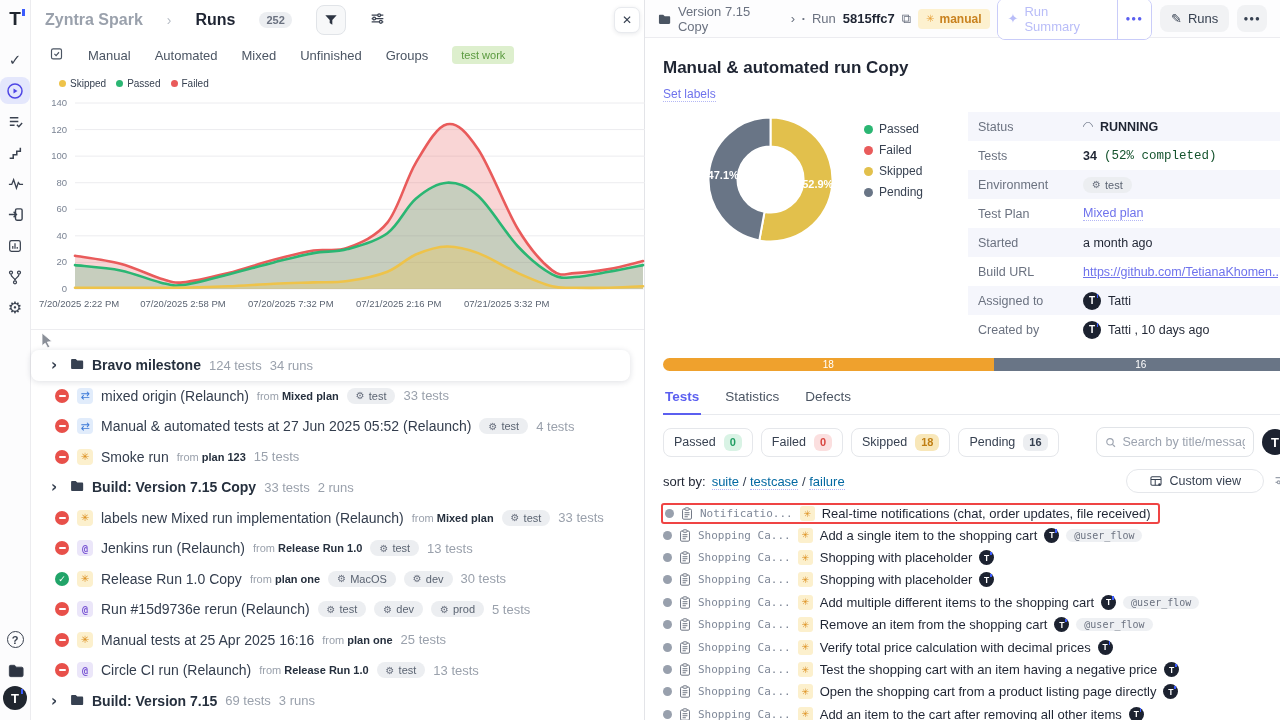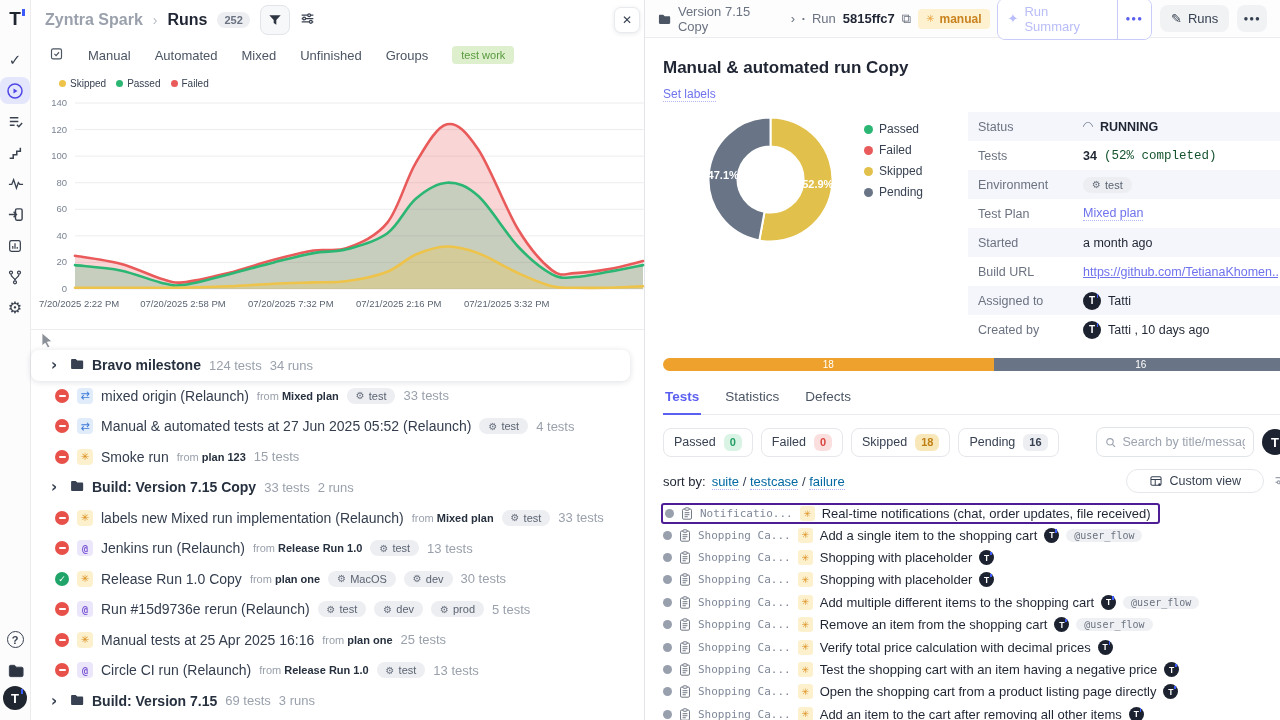--- a/index.html
+++ b/index.html
@@ -20,21 +20,21 @@
   .logo-tick { position:absolute; right:-4px; top:1px; width:3px; height:7px; background:#3b5bfd; }
   .sb-spacer { margin-top:auto; }
   .sb-help { width:17px; height:17px; border:1.4px solid #3a4250; border-radius:50%;
     font-size:11px; font-weight:bold; display:flex; align-items:center; justify-content:center; }
   .sb-avatar { width:24px; height:24px; border-radius:50%; background:#20262f; color:#fff;
     font-weight:900; font-size:13px; display:flex; align-items:center; justify-content:center; position:relative; }
   .sb-avatar i { position:absolute; right:4px; top:3px; width:2px; height:5px; background:#3b5bfd; }
 
   
   .left-panel { width:614px; position:relative; border-right:1px solid #e3e4e8; }
-  .lp-header { height:40px; display:flex; align-items:center; padding:0 14px; gap:10px; }
+  .lp-header { height:40px; display:flex; align-items:center; padding:0 14px; gap:24px; }
   .crumb-proj { color:#9aa1ac; font-size:16px; font-weight:600; }
   .crumb-sep { color:#b6bcc5; font-size:14px; }
   .crumb-page { color:#1f2533; font-size:16px; font-weight:800; }
   .count-badge { background:#eceef1; color:#6b7280; font-size:11px; font-weight:700;
     padding:2px 7px; border-radius:8px; }
   .funnel-btn { width:30px; height:30px; border:1px solid #e1e4e8; border-radius:8px;
     background:#f7f8f9; display:flex; align-items:center; justify-content:center; cursor:pointer; }
   .search-box { display:flex; align-items:center; gap:6px; width:152px; height:28px;
     border:1px solid #e1e4e8; border-radius:8px; padding:0 8px; background:#fff; }
   .search-box input { border:none; outline:none; width:100%; font-size:12.5px; color:#374151;
@@ -142,21 +142,21 @@
     position:relative; cursor:pointer; flex:none; }
   .sort-row { display:flex; align-items:center; margin-top:12px; font-size:13px; color:#1f2533; }
   .sort-links { margin-left:6px; }
   .sort-link { color:#0369a1; border-bottom:1px dotted #b4b7f5; cursor:pointer; }
   .sort-sep { color:#374151; }
   .cv-btn { margin-left:auto; display:flex; gap:6px; align-items:center; border:1px solid #e5e7eb;
     border-radius:12px; padding:4px 22px; font-size:12.5px; color:#374151; background:#fff; cursor:pointer; }
   .sliders-sm { margin-left:10px; cursor:pointer; }
   .tests-list { margin-top:10px; }
   .trow { display:flex; align-items:center; height:22.4px; gap:7px; cursor:pointer; }
-  .trow.hl { border:2px solid #4c1d95; border-radius:3px; height:auto; padding:1px 8px 1px 2px;
+  .trow.hl { border:2px solid #ef4444; border-radius:3px; height:auto; padding:1px 8px 1px 2px;
     width:fit-content; margin-left:-2px; }
   .tdot { width:9px; height:9px; border-radius:50%; background:#98a0ad; flex:none; }
   .tsuite { font-family:"DejaVu Sans Mono", monospace; font-size:11px; color:#7f8898;
     white-space:nowrap; }
   .tspark { width:15px; height:15px; border-radius:3px; background:#fcf0cd; color:#dc8f1e;
     font-size:9px; display:flex; align-items:center; justify-content:center; flex:none;
     font-family:"DejaVu Sans", sans-serif; }
   .ttitle { font-size:13px; color:#1f2533; font-weight:500; white-space:nowrap; }
   .tav { width:15px; height:15px; border-radius:50%; background:#1c2230; color:#fff; font-weight:900;
     font-size:8.5px; display:flex; align-items:center; justify-content:center; position:relative; flex:none; }

